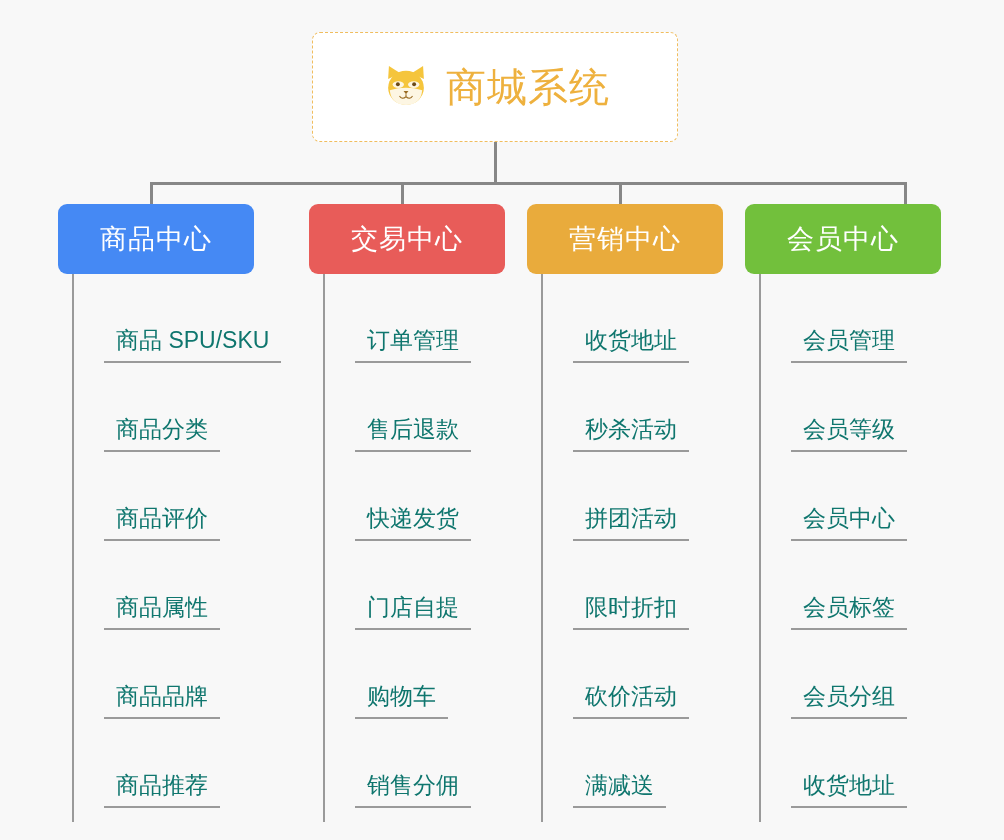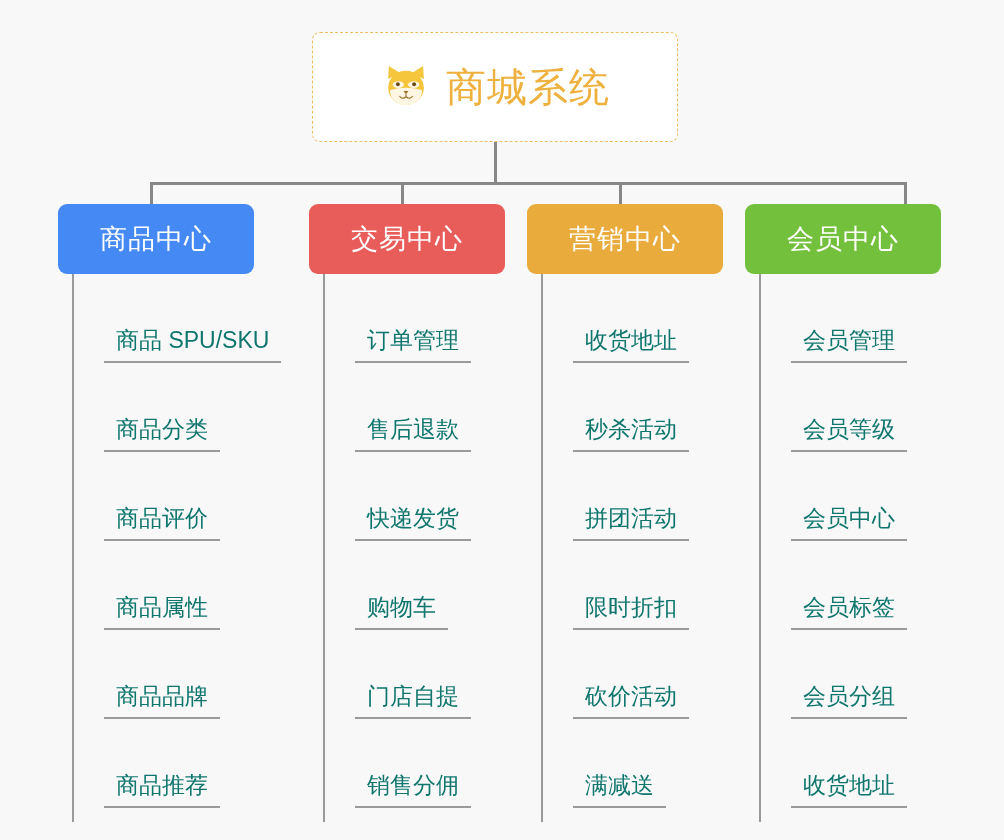--- a/index.html
+++ b/index.html
@@ -211,26 +211,26 @@
       <li class="leaf">
           <span class="leaf-text">订单管理</span>
         </li>
       <li class="leaf">
           <span class="leaf-text">售后退款</span>
         </li>
       <li class="leaf">
           <span class="leaf-text">快递发货</span>
         </li>
       <li class="leaf">
+          <span class="leaf-text">门店自提</span>
+        </li>
+      <li class="leaf">
           <span class="leaf-text">购物车</span>
         </li>
       <li class="leaf">
-          <span class="leaf-text">门店自提</span>
-        </li>
-      <li class="leaf">
           <span class="leaf-text">销售分佣</span>
         </li>
     </ul>
   </div>
 
   <div class="branch b2">
     <div class="spine"></div>
     <ul class="leaf-list">
       <li class="leaf">
           <span class="leaf-text">收货地址</span>

